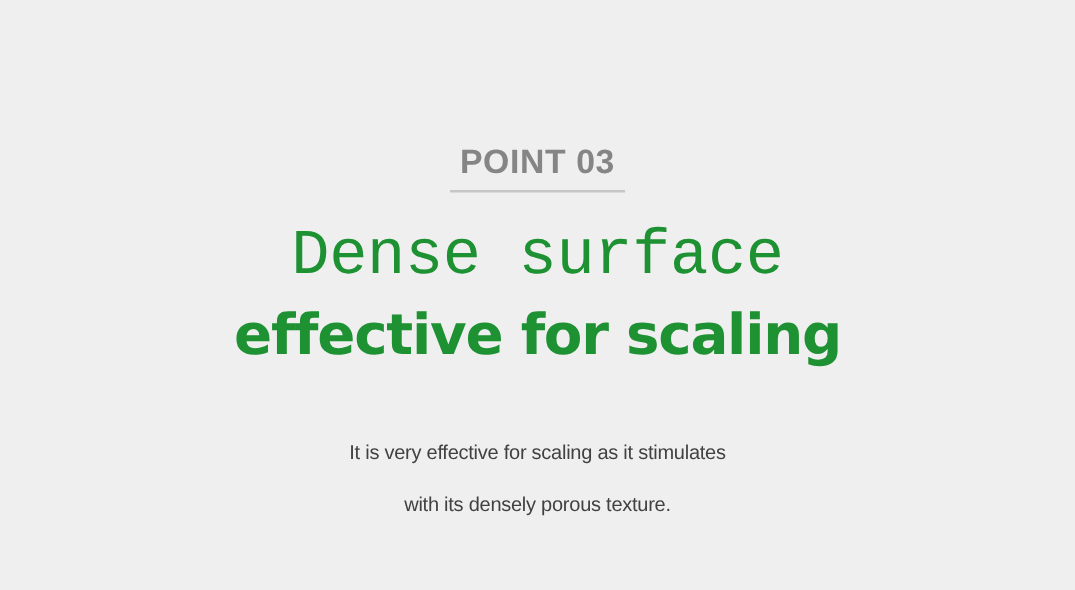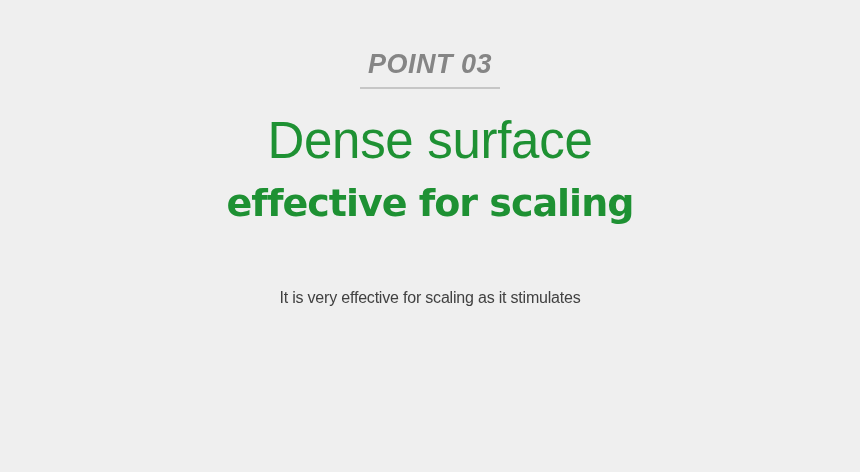--- a/index.html
+++ b/index.html
@@ -21,25 +21,24 @@
     height: 472px;
     background: #efefef;
     display: flex;
     flex-direction: column;
     align-items: center;
     box-sizing: border-box;
   }
 
   
   .eyebrow-block {
-    margin-top: 48px;
+    margin-top: 113px;
     display: flex;
     flex-direction: column;
     align-items: center;
-    font-style: italic;
   }
 
   .eyebrow {
     font-family: "Liberation Sans", sans-serif;
     font-size: 27px;
     font-weight: 600;
     letter-spacing: 0.5px;
     color: #858585;
     line-height: 32px;
     white-space: nowrap;
@@ -53,32 +52,32 @@
   }
 
   
   .headline {
     margin-top: 22px;
     text-align: center;
     color: #1e9133;
   }
 
   .headline-line-1 {
-    font-family: Liberation Sans, sans-serif;
+    font-family: Liberation Mono, monospace;
     font-size: 51px;
     font-weight: 500;
     line-height: 60px;
     letter-spacing: -0.3px;
     color: #1e9133;
     white-space: nowrap;
   }
 
   .headline-line-2 {
     font-family: "DejaVu Sans", sans-serif;
-    font-size: 38px;
+    font-size: 45px;
     font-weight: 900;
     line-height: 64px;
     letter-spacing: -1px;
     color: #1e9133;
     white-space: nowrap;
   }
 
   
   .body-copy {
     margin-top: 42px;
@@ -105,15 +104,16 @@
     <div class="eyebrow-rule"></div>
   </div>
 
   <div class="headline">
     <div class="headline-line-1">Dense surface</div>
     <div class="headline-line-2">effective for scaling</div>
   </div>
 
   <div class="body-copy">
     <div class="body-line">It is very effective for scaling as it stimulates</div>
+    <div class="body-line">with its densely porous texture.</div>
   </div>
 
 </div>
 
 </body></html>

